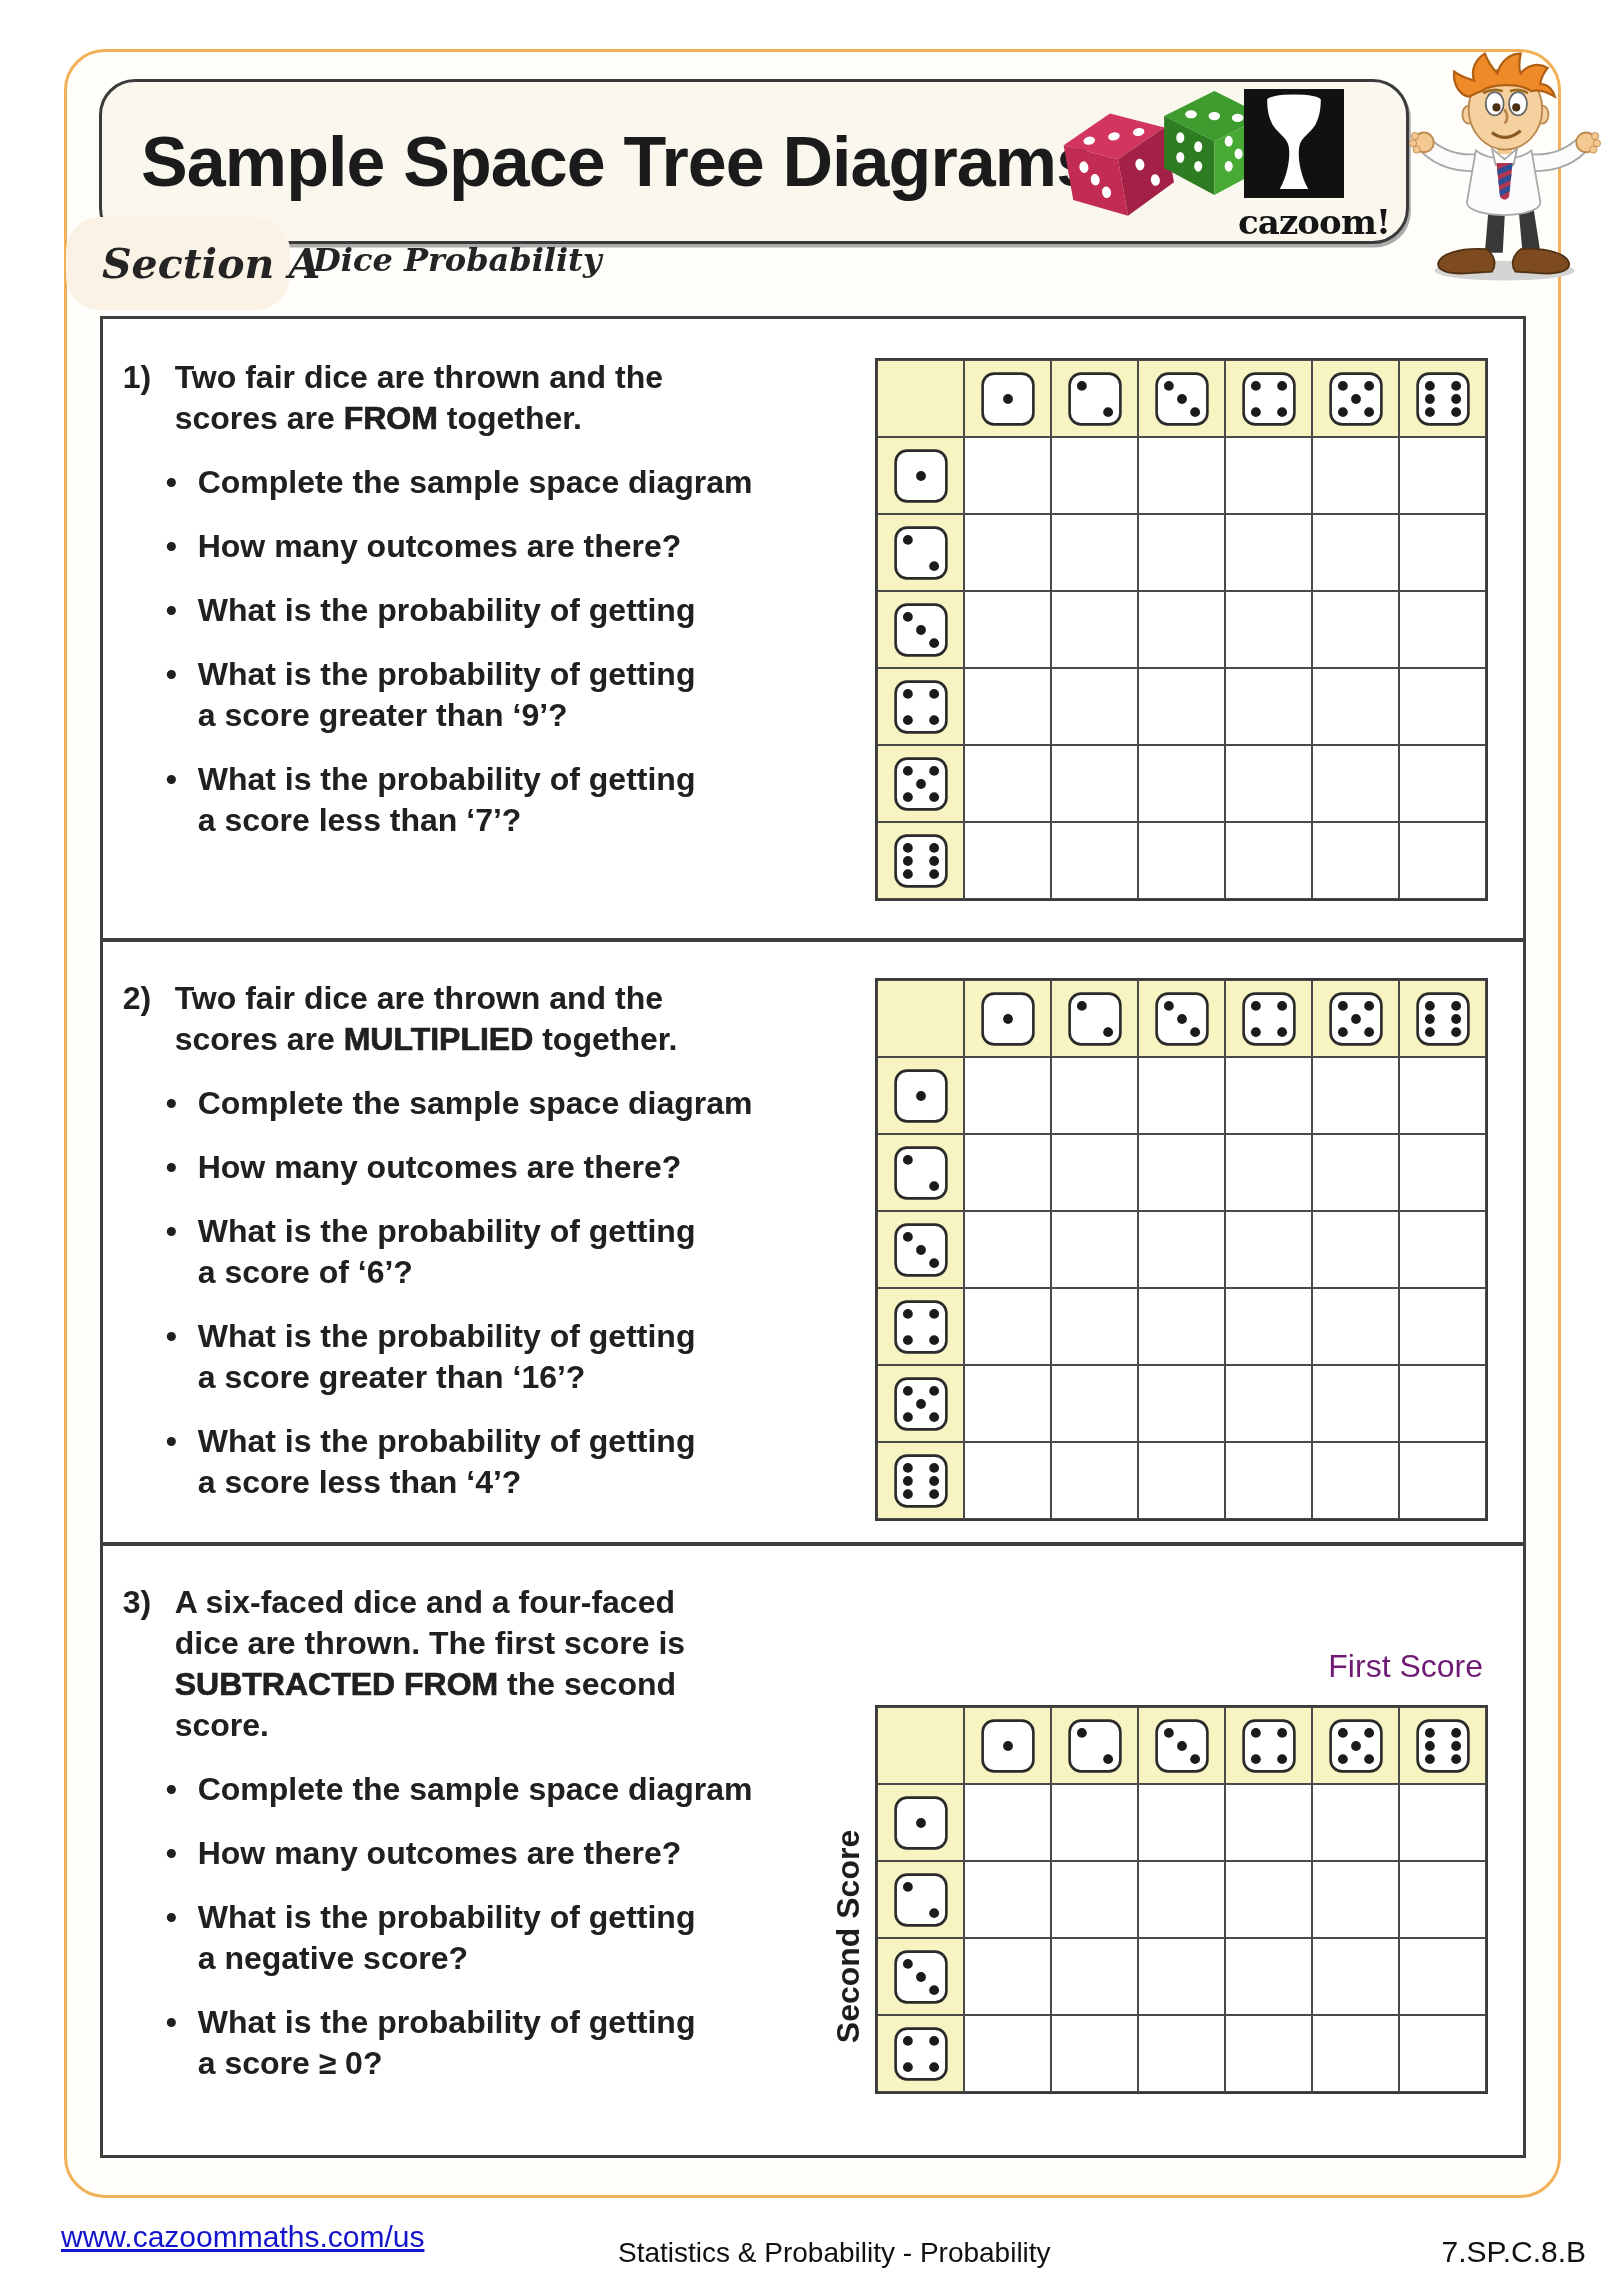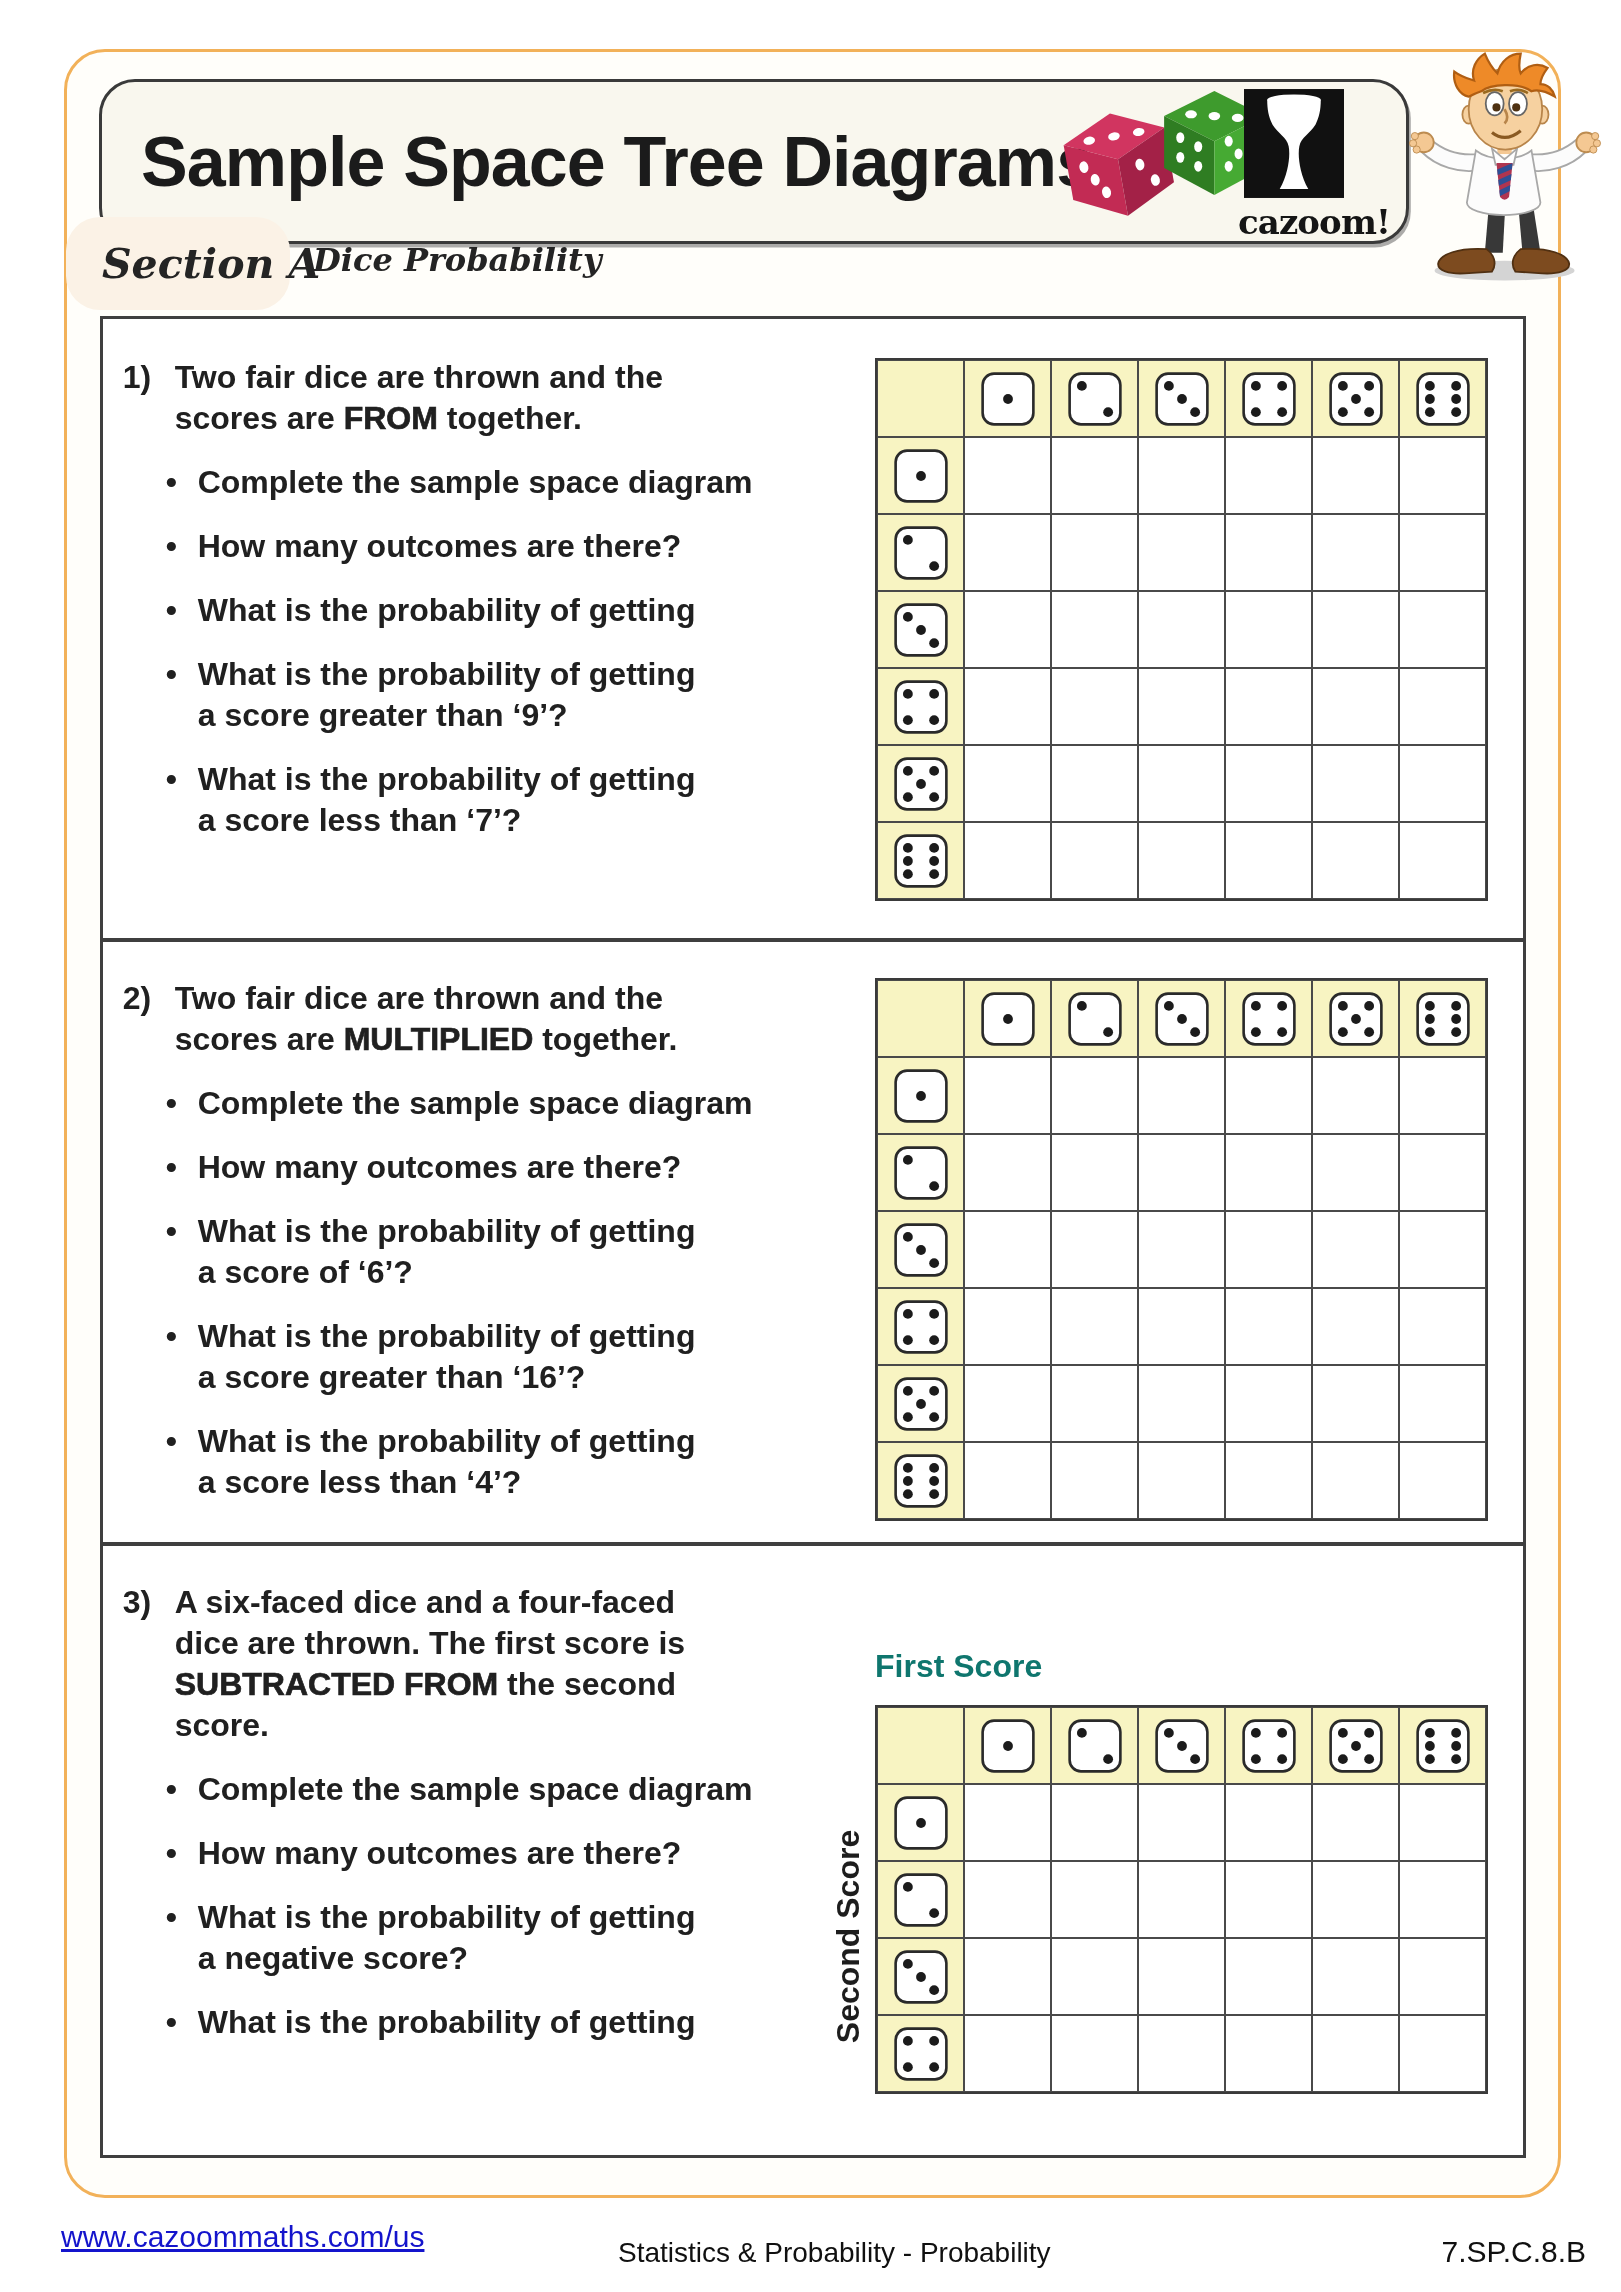--- a/index.html
+++ b/index.html
@@ -46,22 +46,22 @@
   .dot { flex:none; width:32px; }
 
   .grid { position:absolute; display:grid; grid-template-columns:repeat(7,87px);
           grid-auto-rows:77px; border:2.7px solid #3a3a3a; background:#fff; }
   .g1 { left:772px; top:39px; }
   .g2 { left:772px; top:659px; }
   .g3 { left:772px; top:1386px; }
   .gcell { border:0.9px solid #4a4a4a; display:flex; align-items:center; justify-content:center; background:#fff; }
   .ghead { background:#f8f4c2; }
 
-  .first-score { position:absolute; left:772px; top:1329px; width:608px; text-align:left;
-                 font-size:32px; font-weight:bold; color:#0f766e; }
+  .first-score { position:absolute; left:772px; top:1329px; width:608px; text-align:right;
+                 font-size:32px; font-weight:normal; color:#701a75; }
   .second-score { position:absolute; left:725px; top:1463px; width:41px; height:309px;
                   display:flex; align-items:center; justify-content:center; }
   .second-score span { transform:rotate(-90deg); white-space:nowrap; font-size:32px; font-weight:bold; color:#1d1d1d; }
 
   
   .f-left { position:absolute; left:61px; top:2216px; font-size:30px; line-height:41px; color:#101010; }
   .f-link { color:#1414cc; text-decoration:underline; cursor:pointer; }
   .f-center { position:absolute; left:618px; top:2237px; width:537px; font-size:28px; color:#101010; }
   .f-right { position:absolute; right:36px; top:2235px; font-size:30px; color:#101010; }
 
@@ -521,20 +521,21 @@
             <span class="dot">•</span>
             <div>
               <div>What is the probability of getting</div>
               <div>a negative score?</div>
             </div>
           </div>
           <div class="bullet">
             <span class="dot">•</span>
             <div>
               <div>What is the probability of getting</div>
+              <div>a score ≥ 0?</div>
             </div>
           </div>
         </div>
     </section>
     <div class="first-score">First Score</div>
     <div class="second-score">
       <span>Second Score</span>
     </div>
     <div class="grid g3">
         <div class="gcell ghead"></div>

